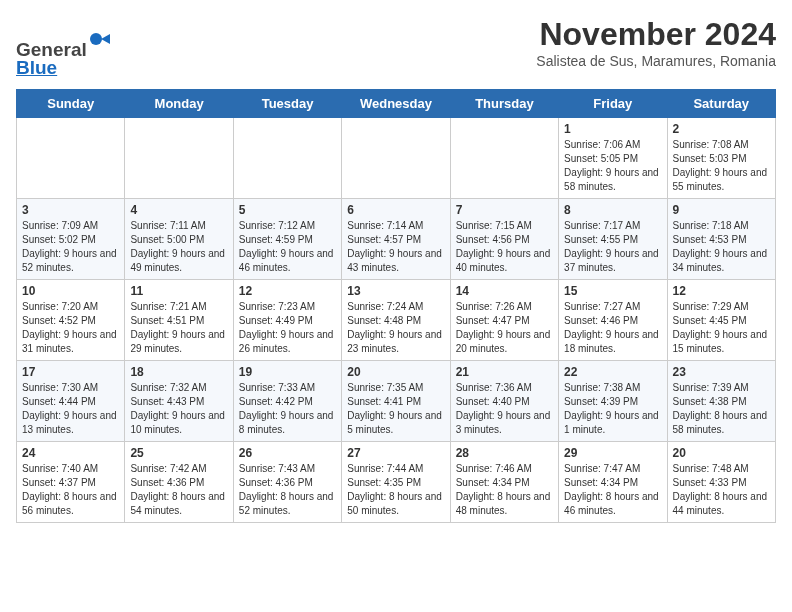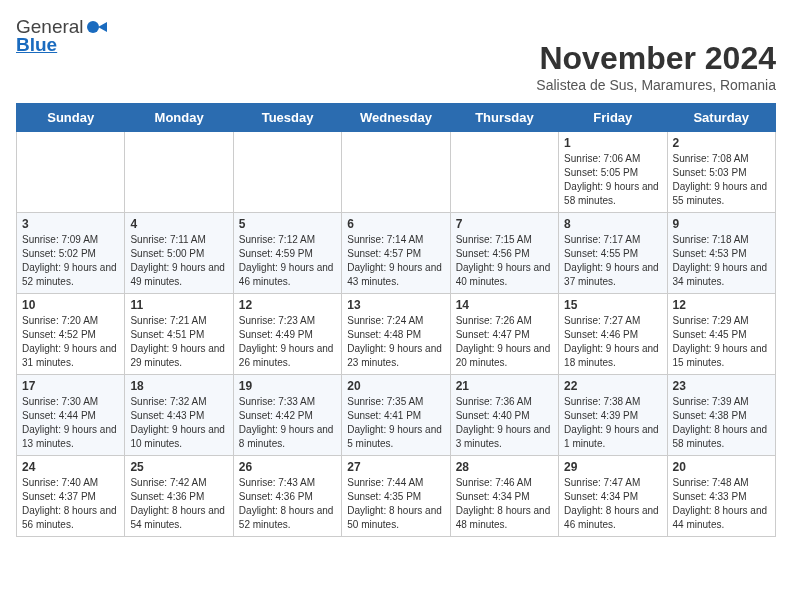--- a/index.html
+++ b/index.html
@@ -16,21 +16,20 @@
       align-items: flex-start;
       margin-bottom: 10px;
     }
     .logo {
       display: flex;
       flex-direction: column;
       align-items: flex-start;
     }
     .title-area {
       text-align: right;
-      margin-top: 24px;
     }
     .month-title {
       font-size: 32px;
       font-weight: bold;
       color: #333;
     }
     .subtitle {
       font-size: 14px;
       color: #555;
     }
@@ -74,22 +73,23 @@
     }
     .empty-cell {
       background: #fff;
     }
     .logo-wrap {
       display: flex;
       align-items: center;
     }
     .logo-text-general {
       font-size: 19px;
-      font-weight: normal;
+      font-weight: bold;
       color: #444;
+      margin-top: 23px;
     }
     .logo-text-blue {
       font-size: 19px;
       font-weight: bold;
       color: #1a6bbf;
     }
   </style>
 </head>
 <body>
 

